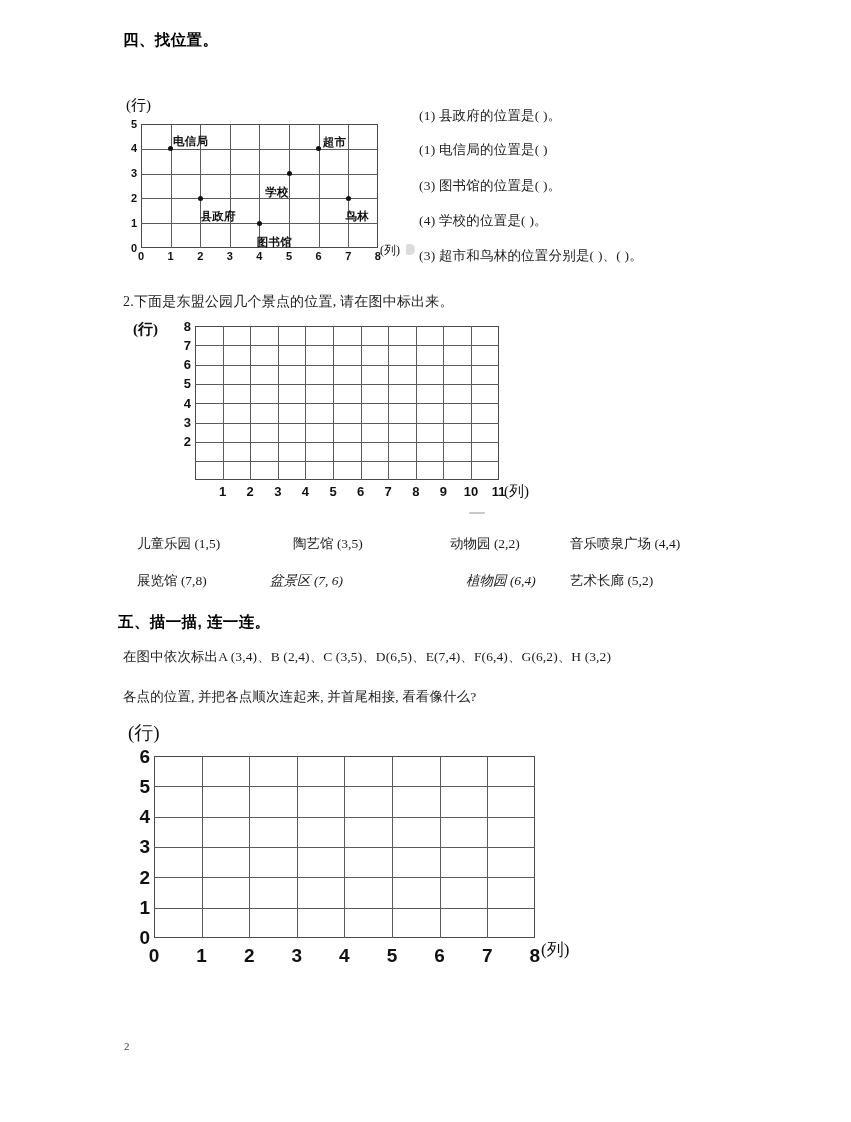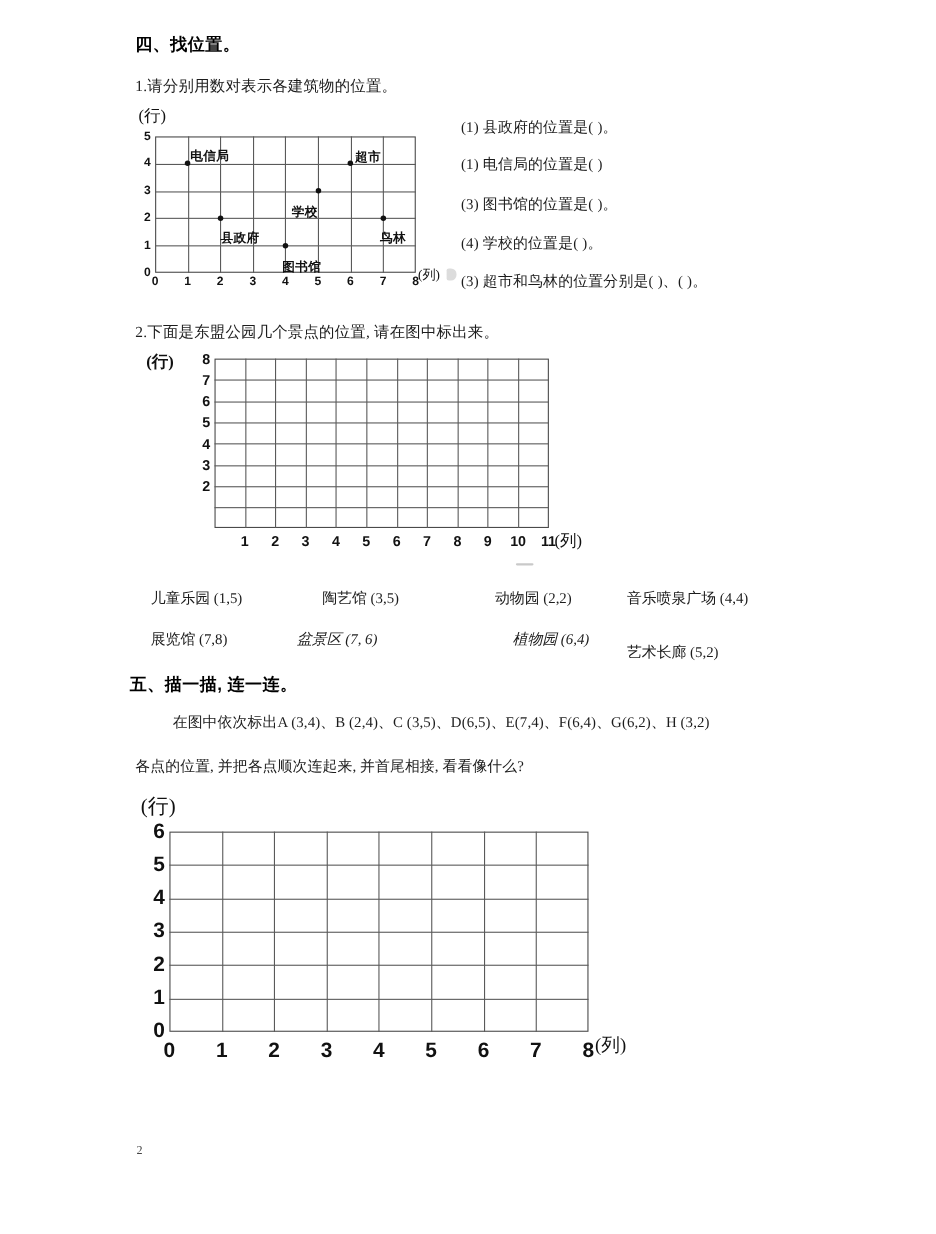--- a/index.html
+++ b/index.html
@@ -149,21 +149,20 @@
     border-radius: 2px 5px 5px 2px;
   }
 </style>
 </head>
 <body>
 
 <div class="page">
 
   <div class="sec-head" style="left:123px; top:30px;">四、找位置。</div>
 
-  <div class="q-text" style="left:123px; top:70px;">1.请分别用数对表示各建筑物的位置。</div>
 
   <div class="axis-cap" style="left:126px; top:96px;">(行)</div>
   <div class="grid-wrap" id="grid1" style="left: 0px; top: 0px;">
       <div class="grid-box" style="left: 141px; top: 124px; width: 236.8px; height: 124px;"></div>
       <div class="gline-v" style="left: 170.6px; top: 124px; height: 124px;"></div>
       <div class="gline-v" style="left: 200.2px; top: 124px; height: 124px;"></div>
       <div class="gline-v" style="left: 229.8px; top: 124px; height: 124px;"></div>
       <div class="gline-v" style="left: 259.4px; top: 124px; height: 124px;"></div>
       <div class="gline-v" style="left: 289px; top: 124px; height: 124px;"></div>
       <div class="gline-v" style="left: 318.6px; top: 124px; height: 124px;"></div>
@@ -254,25 +253,25 @@
 
   <div class="artifact" style="left:469px; top:512px;"></div>
 
   <div class="landmark" style="left:137px; top:535px;">儿童乐园 (1,5)</div>
   <div class="landmark" style="left:293px; top:535px;">陶艺馆 (3,5)</div>
   <div class="landmark" style="left:450px; top:535px;">动物园 (2,2)</div>
   <div class="landmark" style="left:570px; top:535px;">音乐喷泉广场 (4,4)</div>
   <div class="landmark" style="left:137px; top:572px;">展览馆 (7,8)</div>
   <div class="landmark" style="left:270px; top:572px;font-style:italic;">盆景区 (7, 6)</div>
   <div class="landmark" style="left:466px; top:572px;font-style:italic;">植物园 (6,4)</div>
-  <div class="landmark" style="left:570px; top:572px;margin-top:12px;">艺术长廊 (5,2)</div>
+  <div class="landmark" style="left:570px; top:572px;">艺术长廊 (5,2)</div>
 
   <div class="sec-head" style="left:118px; top:612px;">五、描一描, 连一连。</div>
 
-  <div class="instr" style="left:123px; top:648px;margin-left:34px;">在图中依次标出A (3,4)、B (2,4)、C (3,5)、D(6,5)、E(7,4)、F(6,4)、G(6,2)、H (3,2)</div>
+  <div class="instr" style="left:123px; top:648px;">在图中依次标出A (3,4)、B (2,4)、C (3,5)、D(6,5)、E(7,4)、F(6,4)、G(6,2)、H (3,2)</div>
   <div class="instr" style="left:123px; top:688px;">各点的位置, 并把各点顺次连起来, 并首尾相接, 看看像什么?</div>
 
   <div class="axis-cap" style="left:128px; top:720px; font-size:19px;">(行)</div>
   <div class="grid-wrap" id="grid3" style="left: 0px; top: 0px;">
       <div class="grid-box" style="left: 154px; top: 756px; width: 380.8px; height: 181.8px;"></div>
       <div class="gline-v" style="left: 201.6px; top: 756px; height: 181.8px;"></div>
       <div class="gline-v" style="left: 249.2px; top: 756px; height: 181.8px;"></div>
       <div class="gline-v" style="left: 296.8px; top: 756px; height: 181.8px;"></div>
       <div class="gline-v" style="left: 344.4px; top: 756px; height: 181.8px;"></div>
       <div class="gline-v" style="left: 392px; top: 756px; height: 181.8px;"></div>

